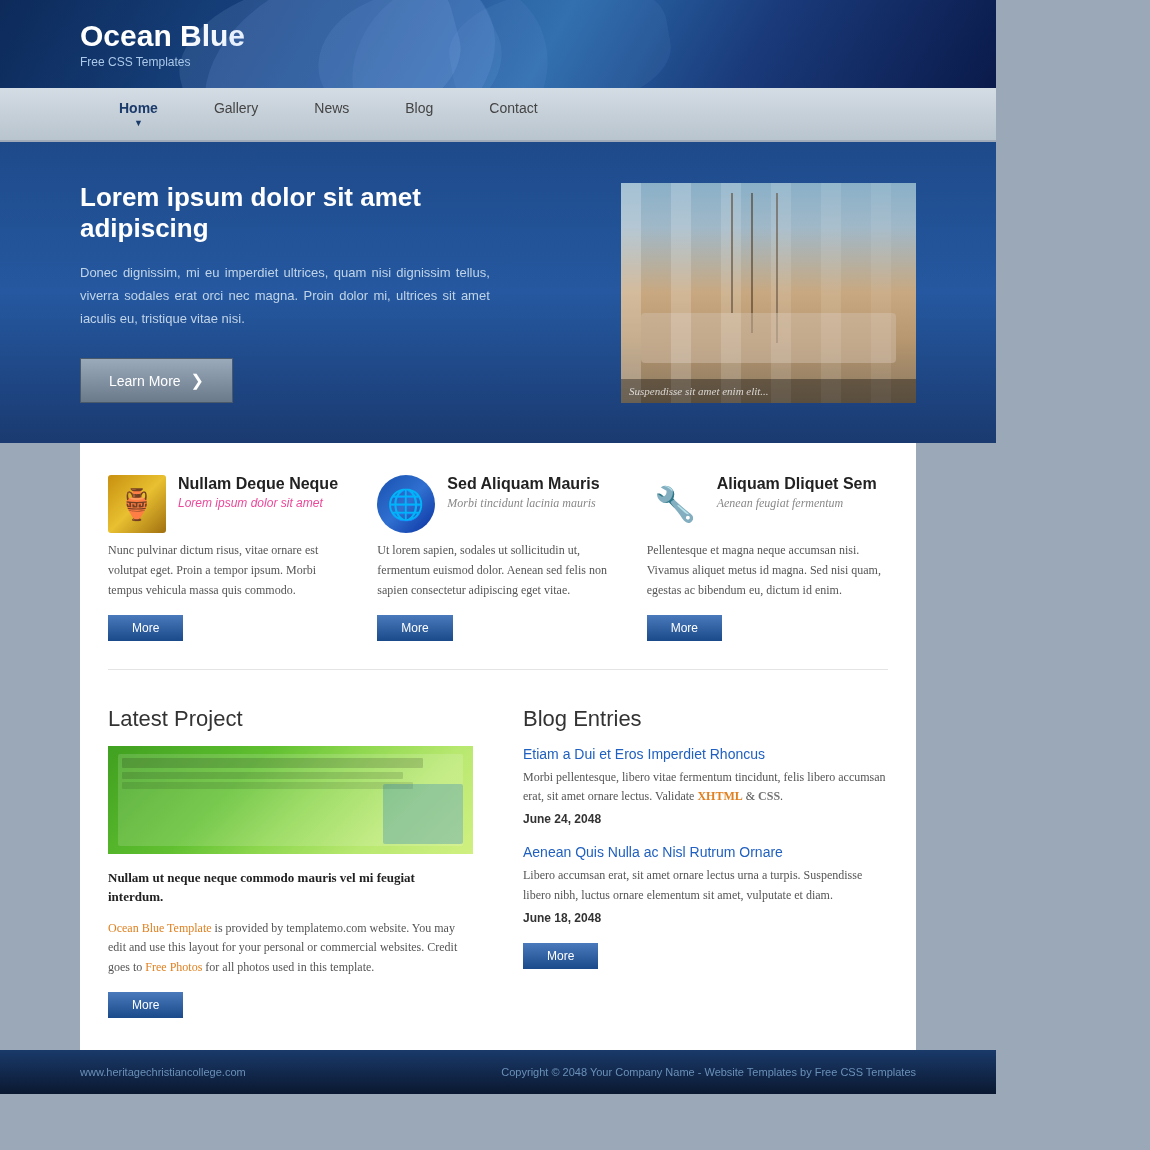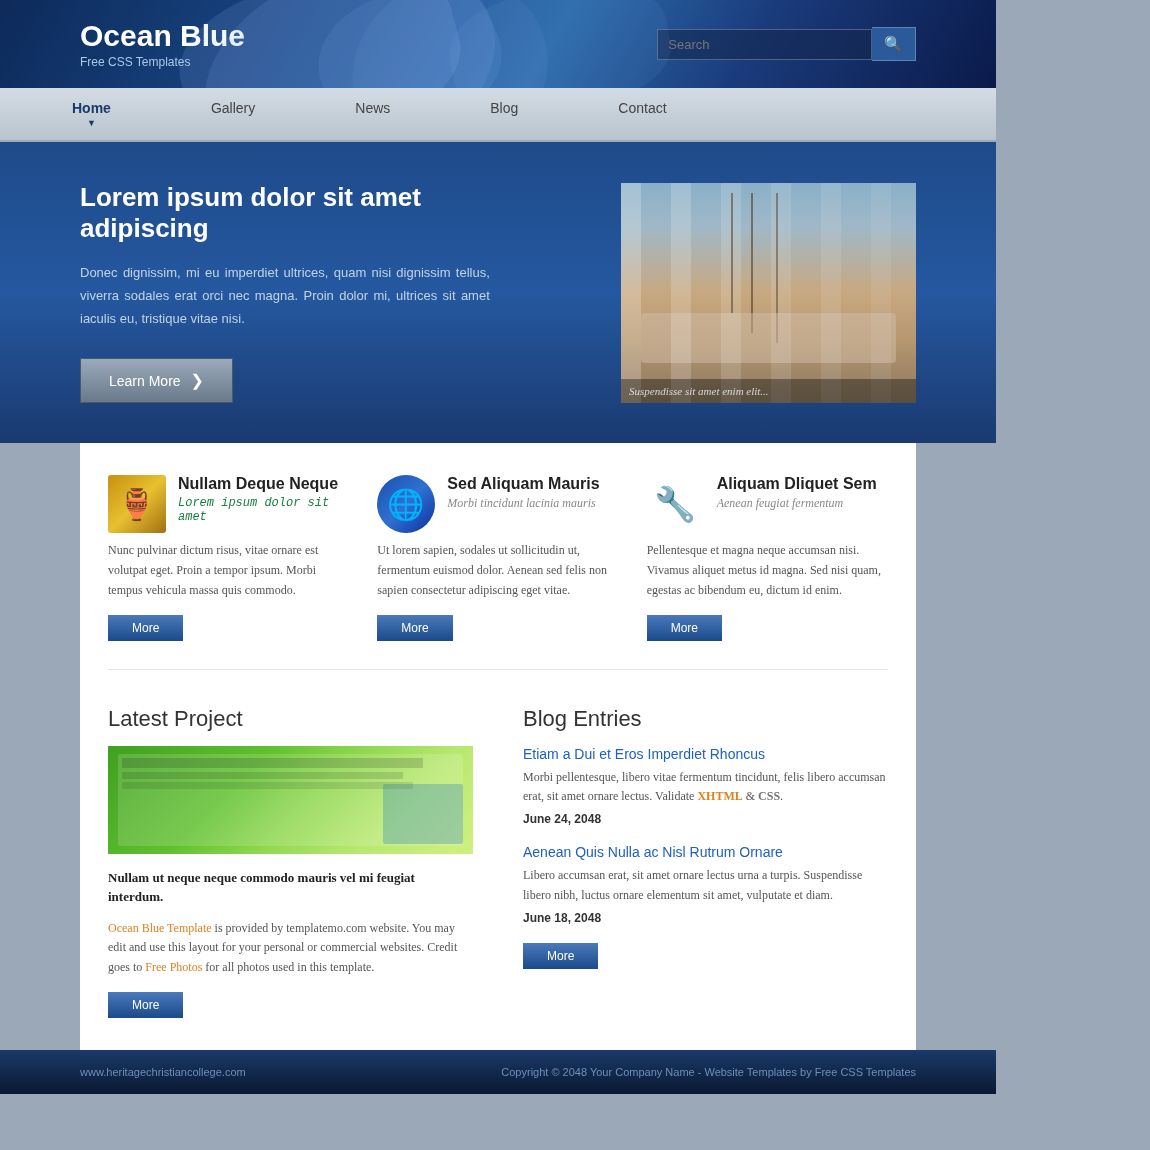--- a/index.html
+++ b/index.html
@@ -50,27 +50,23 @@
 <div style="width:996px; min-height:1150px; background:#9aa8b8;">
 
   <div id="header" style="background:linear-gradient(120deg,#0d2a5a 0%,#1a4a8a 35%,#2a6aaa 55%,#1a3a7a 75%,#0a1a4a 100%); padding:18px 80px; display:flex; justify-content:space-between; align-items:center; min-height:88px; position:relative; overflow:hidden;">
     <div style="position:absolute;top:-20px;left:180px;width:280px;height:160px;background:rgba(160,200,255,0.13);transform:rotate(-15deg);border-radius:40%;"></div>
     <div style="position:absolute;top:-10px;left:320px;width:180px;height:140px;background:rgba(160,200,255,0.09);transform:rotate(-25deg);border-radius:40%;"></div>
     <div style="position:absolute;top:-10px;left:450px;width:220px;height:120px;background:rgba(160,200,255,0.07);transform:rotate(-10deg);border-radius:40%;"></div>
     <div>
       <div style="color:#fff;font-size:30px;font-weight:bold;font-family:Arial,sans-serif;">Ocean Blue</div>
       <div style="color:#aac8e8;font-size:12px;margin-top:2px;font-family:Arial,sans-serif;">Free CSS Templates</div>
     </div>
-    <div style="display:flex;align-items:center;">
-      <input style="background: rgba(20, 40, 80, 0.6); border: 1px solid rgba(255, 255, 255, 0.25); color: rgb(187, 187, 187); padding: 7px 10px; font-size: 13px; width: 215px; outline: none; font-family: Arial, sans-serif;" type="text" placeholder="Search">
-      <button style="background:#2a5a9a;border:1px solid rgba(255,255,255,0.25);border-left:none;padding:7px 12px;cursor:pointer;color:#fff;font-size:15px;">🔍</button>
-    </div>
   </div>
 
-  <div style="background:linear-gradient(to bottom,#d4dce4,#b8c4ce);padding:0 44px;display:flex;border-bottom:2px solid #a0aab8;gap:44px;">
+  <div style="background:linear-gradient(to bottom,#d4dce4,#b8c4ce);padding:0 91px;display:flex;border-bottom:2px solid #a0aab8;">
     <div style="padding:12px 28px;font-size:14px;color:#1a3a6a;cursor:pointer;font-family:Arial,sans-serif;font-weight:bold;text-align:center;">
       <div>Home</div>
       <div style="font-size:9px;color:#1a3a6a;margin-top:2px;">▼</div>
     </div>
     <div style="padding:12px 28px;font-size:14px;color:#444;cursor:pointer;font-family:Arial,sans-serif;">Gallery</div>
     <div style="padding:12px 28px;font-size:14px;color:#444;cursor:pointer;font-family:Arial,sans-serif;">News</div>
     <div style="padding:12px 28px;font-size:14px;color:#444;cursor:pointer;font-family:Arial,sans-serif;">Blog</div>
     <div style="padding:12px 28px;font-size:14px;color:#444;cursor:pointer;font-family:Arial,sans-serif;">Contact</div>
   </div>
 
@@ -104,21 +100,21 @@
 
   <div style="background:#fff;margin:0 80px;padding:32px 28px;">
 
     <div style="display:flex;gap:28px;margin-bottom:36px;padding-bottom:28px;border-bottom:1px solid #e4e4e4;">
 
       <div style="flex:1;">
         <div style="display:flex;align-items:flex-start;gap:12px;margin-bottom:8px;">
           <div style="width:58px;height:58px;flex-shrink:0;background:linear-gradient(135deg,#c89010,#e8c030,#a07010);border-radius:3px;display:flex;align-items:center;justify-content:center;font-size:30px;">🏺</div>
           <div>
             <div style="font-size:16px;font-weight:bold;color:#222;font-family:Arial,sans-serif;margin-bottom:3px;">Nullam Deque Neque</div>
-            <div style="font-size:12px;color:#15803d;font-style:italic;font-family:Liberation Mono, monospace;">Lorem ipsum dolor sit amet</div>
+            <div style="font-size:12px;color:#ec4899;font-style:italic;font-family:Liberation Sans, sans-serif;">Lorem ipsum dolor sit amet</div>
           </div>
         </div>
         <div style="font-size:12px;color:#555;line-height:1.65;margin-bottom:14px;font-family:Georgia,serif;">Nunc pulvinar dictum risus, vitae ornare est volutpat eget. Proin a tempor ipsum. Morbi tempus vehicula massa quis commodo.</div>
         <button style="background:linear-gradient(to bottom,#4a7abb,#1a4a8a);color:#fff;border:none;padding:6px 24px;font-size:12px;cursor:pointer;font-family:Arial,sans-serif;">More</button>
       </div>
 
       <div style="flex:1;">
         <div style="display:flex;align-items:flex-start;gap:12px;margin-bottom:8px;">
           <div style="width:58px;height:58px;flex-shrink:0;background:linear-gradient(135deg,#1850b0,#3070d0,#0a30a0);border-radius:50%;display:flex;align-items:center;justify-content:center;font-size:30px;">🌐</div>
           <div>

